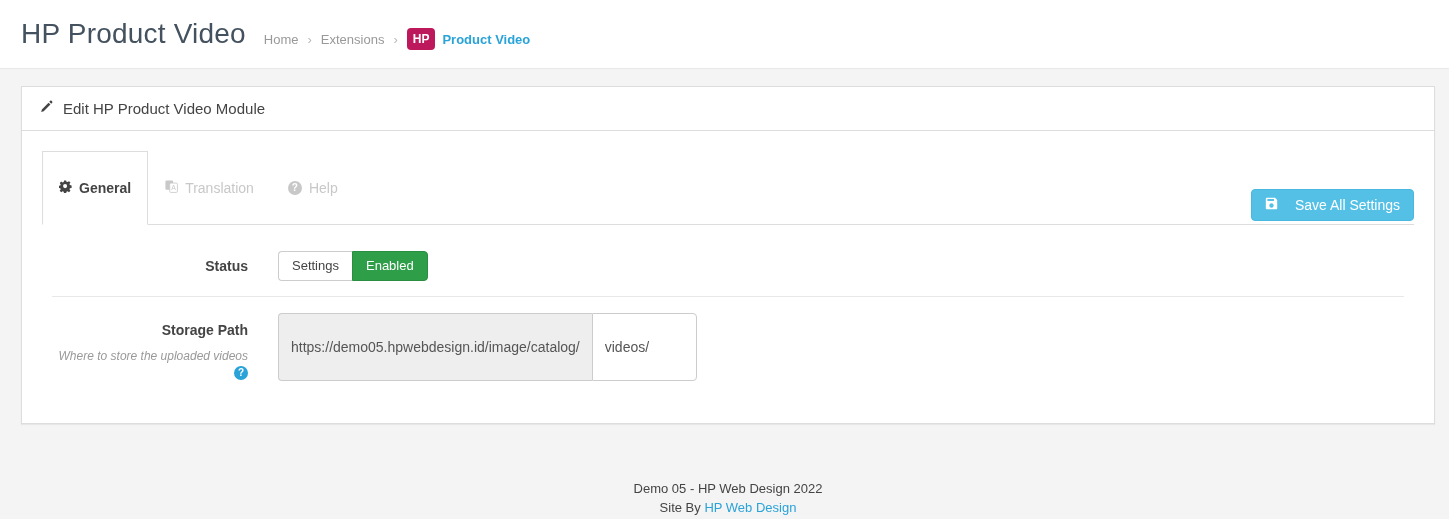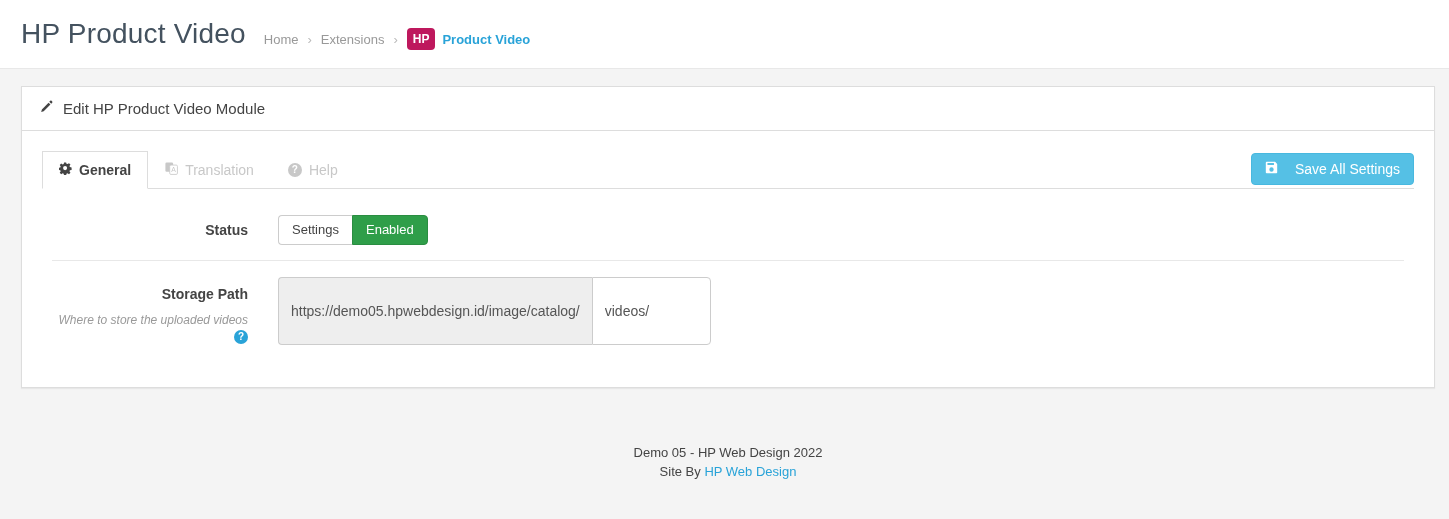--- a/index.html
+++ b/index.html
@@ -75,21 +75,21 @@
     display: flex;
     justify-content: space-between;
     align-items: flex-end;
     border-bottom: 1px solid #ddd;
   }
   .tabs { display: flex; list-style: none; margin: 0; padding: 0; }
   .tab {
     display: flex;
     align-items: center;
     gap: 7px;
-    padding: 10px 16px;
+    padding: 28px 16px;
     font-size: 14px;
     color: #c8c8c8;
     margin-bottom: -1px;
     cursor: pointer;
     border: 1px solid transparent;
     background: none;
     font-family: inherit;
   }
   .tab.active {
     background: #fff;
@@ -187,21 +187,21 @@
     white-space: nowrap;
     line-height: 1.3;
   }
   .input-field {
     border: 1px solid #ccc;
     padding: 8px 12px;
     font-size: 14px;
     font-family: inherit;
     color: #555;
     border-radius: 0 4px 4px 0;
-    width: 119px;
+    width: 105px;
     outline: none;
   }
 
   
   .footer {
     text-align: center;
     margin-top: 55px;
     font-size: 13px;
     color: #444;
     line-height: 19px;

